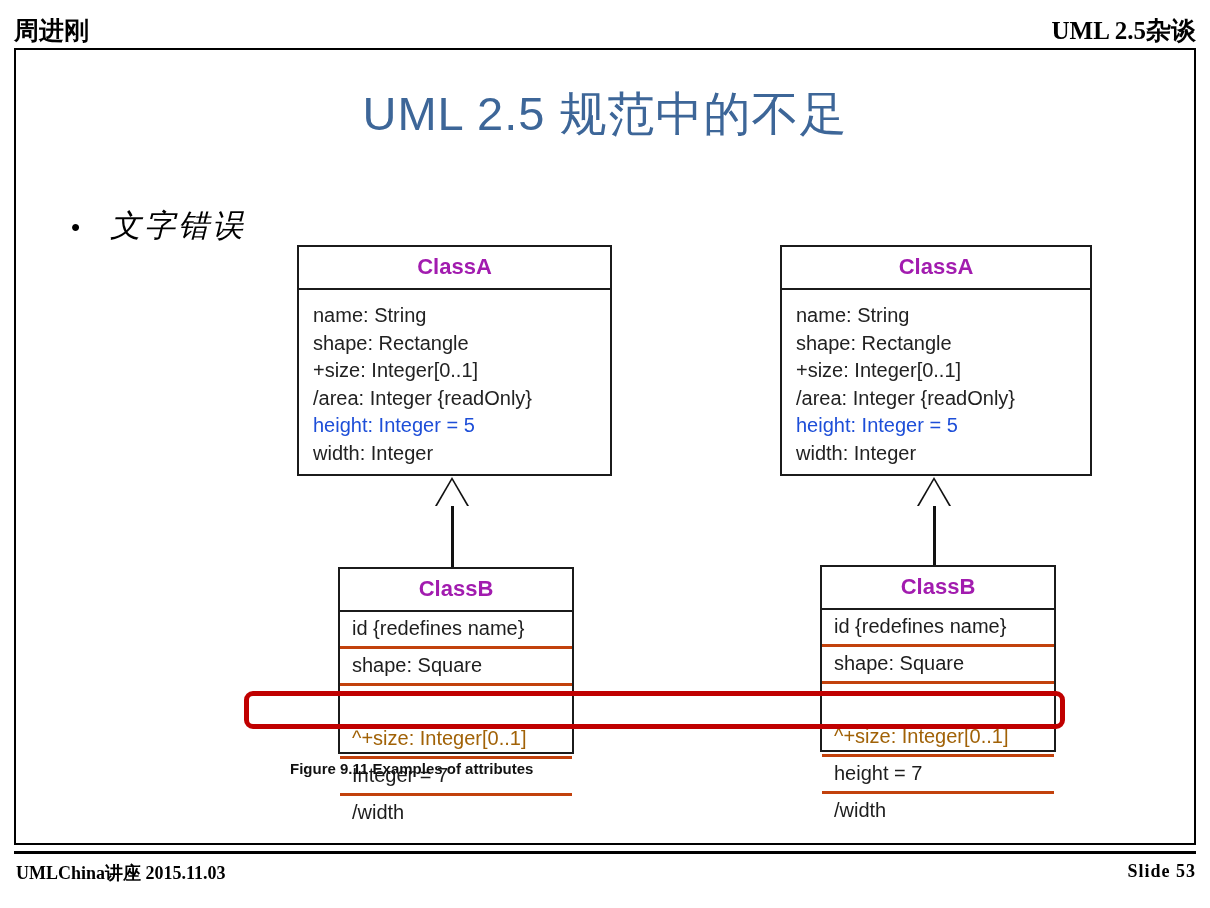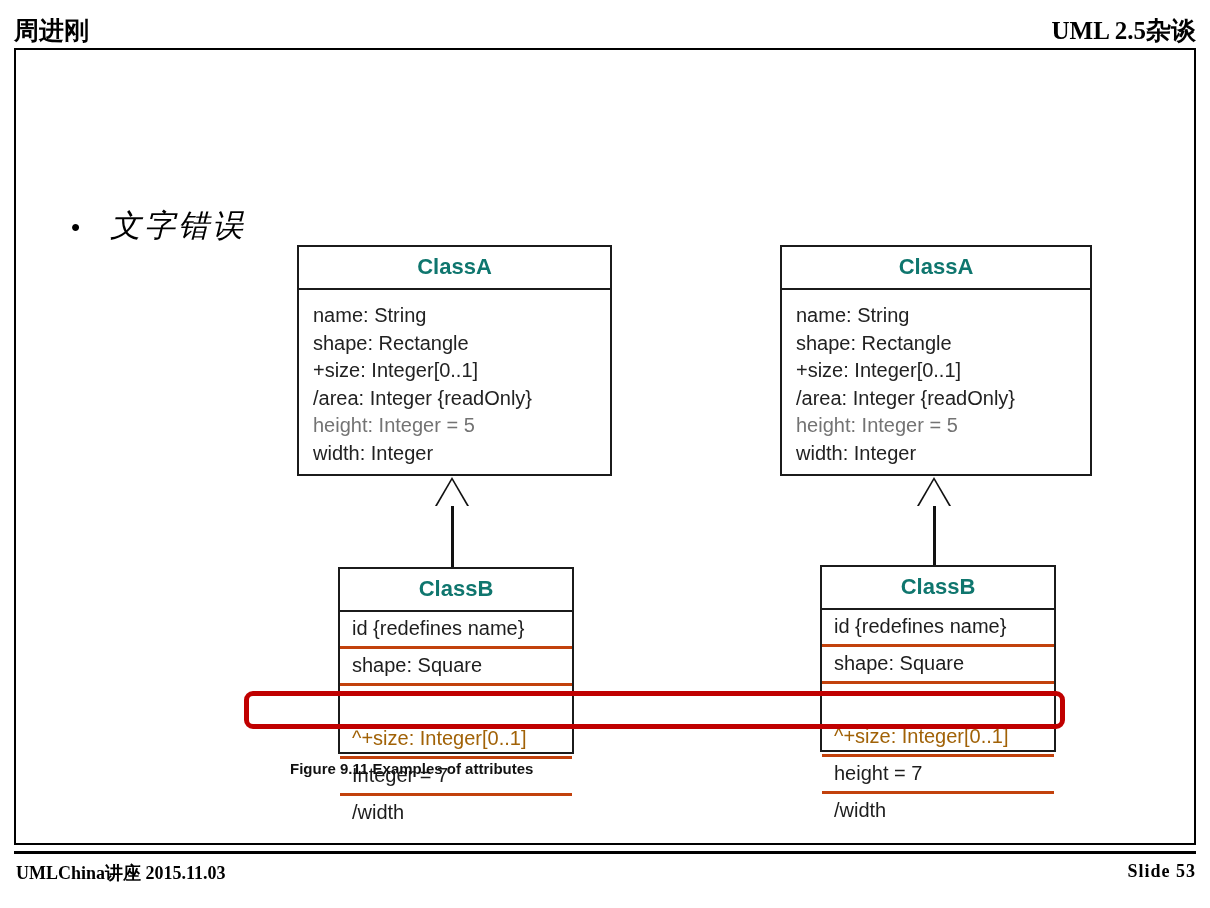--- a/index.html
+++ b/index.html
@@ -81,29 +81,29 @@
     border: 2px solid #1b1b1b;
     box-sizing: border-box;
     background: #fff;
   }
   .uml-name {
     text-align: center;
     font-weight: bold;
     font-size: 22px;
     padding: 7px 0 8px 0;
     border-bottom: 2px solid #1b1b1b;
-    color: #0f766e;
+    color: #a21caf;
   }
   .uml-attrs {
     padding: 12px 14px 14px 14px;
     font-size: 20px;
     line-height: 1.38;
     color: #222;
   }
-  .uml-attrs .mid { color: #737373; }
+  .uml-attrs .mid { color: #1d4ed8; }
 
   
   .uml-rows { font-size: 20px; color: #1d1d1d; }
   .uml-rows .row {
     padding: 5px 12px 6px 12px;
     border-bottom: 3px solid #c2410c;
     white-space: nowrap;
   }
   .uml-rows .row:last-child { border-bottom: none; }
   .uml-rows .row.dim { color: #a16207; margin-top: 36px; }
@@ -179,20 +179,21 @@
   .ftr-right { right: 14px; letter-spacing: 1px; }
 </style>
 </head>
 <body>
 
 <div class="hdr hdr-left">周进刚</div>
 <div class="hdr hdr-right">UML 2.5杂谈</div>
 
 <div class="slide-frame">
 
+  <div class="slide-title">UML 2.5 规范中的不足</div>
 
   <div class="bullet-row">
     <span class="bullet-dot">•</span>
     <span class="bullet-text">文字错误</span>
   </div>
 
   <div class="uml-box" style="left:281px; top:195px; width:315px; height:231px;">
     <div class="uml-name">ClassA</div>
     <div class="uml-attrs">
       <div>name: String</div>

